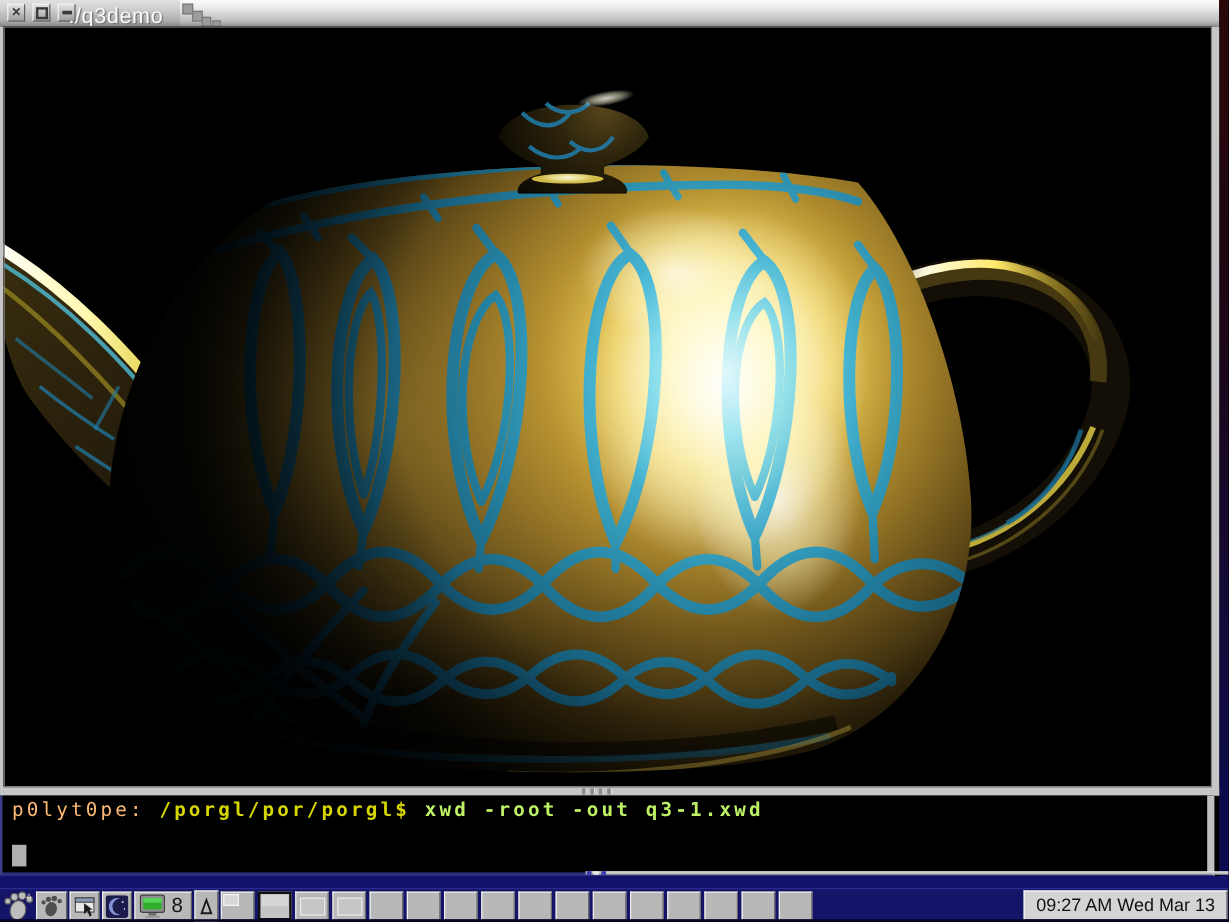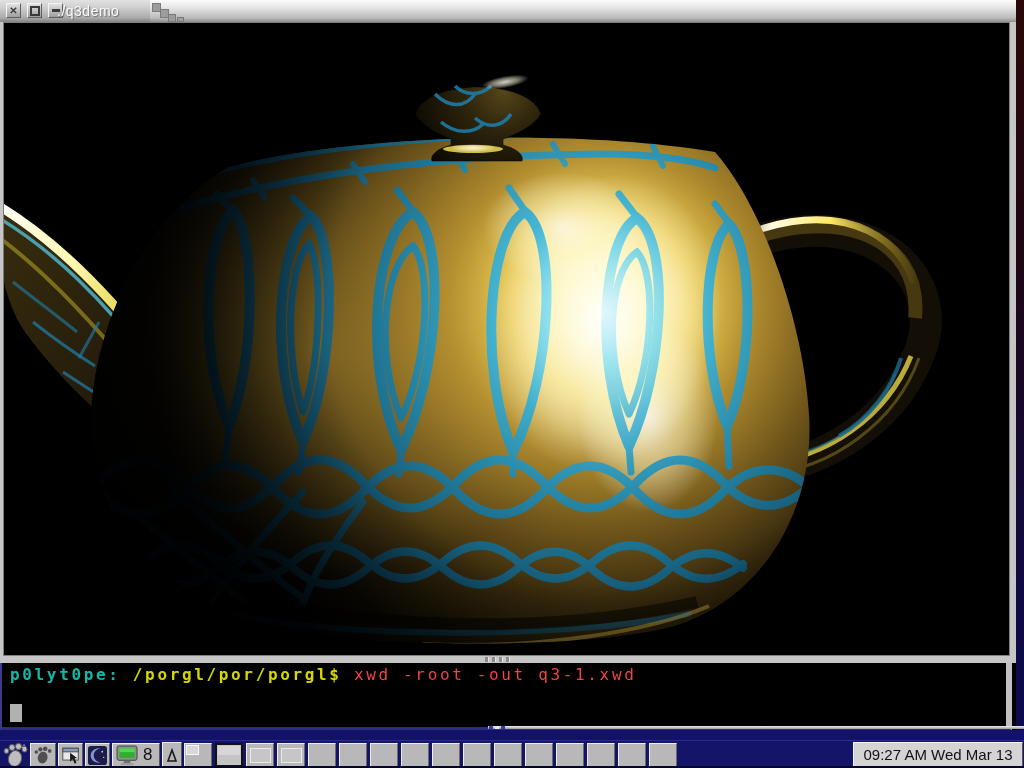--- a/index.html
+++ b/index.html
@@ -14,44 +14,44 @@
   .tb-btn{position:absolute;top:3px;width:15px;height:15px;
     background:linear-gradient(#e2e2e2,#9e9e9e);
     border:1px solid;border-color:#f4f4f4 #5f5f5f #5f5f5f #f4f4f4;
     box-sizing:border-box;display:flex;align-items:center;justify-content:center;
     font-size:10px;font-weight:bold;color:#3a3a3a;line-height:1;}
   #btn-close{left:6px;}
   #btn-max{left:27px;}
   #btn-min{left:48px;}
   #btn-max .sq{width:6px;height:6px;border:2px solid #3a3a3a;}
   #btn-min .bar{width:8px;height:3px;background:#3a3a3a;}
-  #win-title{position:absolute;left:57px;top:3px;font-size:14px;color:#fafafa;
+  #win-title{position:absolute;left:57px;top:3px;font-size:18px;color:#fafafa;
     text-shadow:1px 1px 1px #6a6a6a;letter-spacing:.5px;}
   .jag{position:absolute;background:#9c9c9c;border:1px solid #7a7a7a;box-sizing:border-box;}
   
   #desk-right{position:absolute;left:1016px;top:0;width:8px;height:740px;
     background:linear-gradient(180deg,#2a0808 0%,#1e0614 35%,#120a3a 70%,#0a0a52 100%);}
   
   #gl-window{position:absolute;left:0;top:22px;width:1016px;height:641px;box-sizing:border-box;
     border-left:3px solid #c6c6c6;border-right:6px solid #c6c6c6;border-bottom:7px solid #c6c6c6;
     background:#000;}
   #gl-window .inner-edge{position:absolute;inset:0;border:1px solid #7e7e7e;pointer-events:none;}
   #gl-client{position:absolute;left:0;top:0;width:1007px;height:633px;background:#000;}
   #grip{position:absolute;left:482px;bottom:-6px;width:26px;height:5px;display:flex;gap:3px;}
   #grip i{width:3px;height:5px;background:#8a8a8a;border-right:1px solid #e6e6e6;}
   
   #terminal{position:absolute;left:0;top:663px;width:1012px;height:67px;box-sizing:border-box;
     background:#000;border-left:2px solid #3c3c8c;border-bottom:3px solid #2e2e7e;
     border-right:6px solid #c0c0c0;}
   .tline{position:absolute;left:8px;white-space:pre;
     font-family:"DejaVu Sans Mono","Liberation Mono",monospace;
     font-size:16px;letter-spacing:2.65px;line-height:20px;}
-  .t-user{color:#14b8a6;font-weight:700;}
+  .t-user{color:#fdba74;font-weight:400;}
   .t-path{color:#d6d600;font-weight:700;}
-  .t-cmd{color:#ef4444;font-weight:400;}
+  .t-cmd{color:#bef264;font-weight:700;}
   #cursor{position:absolute;left:8px;top:41px;width:12px;height:18px;background:#b0b0b0;}
   
   #shelf-line{position:absolute;left:488px;top:726px;width:536px;height:3px;
     background:linear-gradient(#efefef,#9a9a9a);}
   #shelf-marks{position:absolute;left:489px;top:726px;display:flex;gap:2px;}
   #shelf-marks i{width:4px;height:3px;background:#3a3ab0;}
   #shelf-marks i:nth-child(2){background:#e8e8e8;}
   
   #desk-strip{position:absolute;left:0;top:730px;width:1024px;height:10px;background:#12126a;}
   

